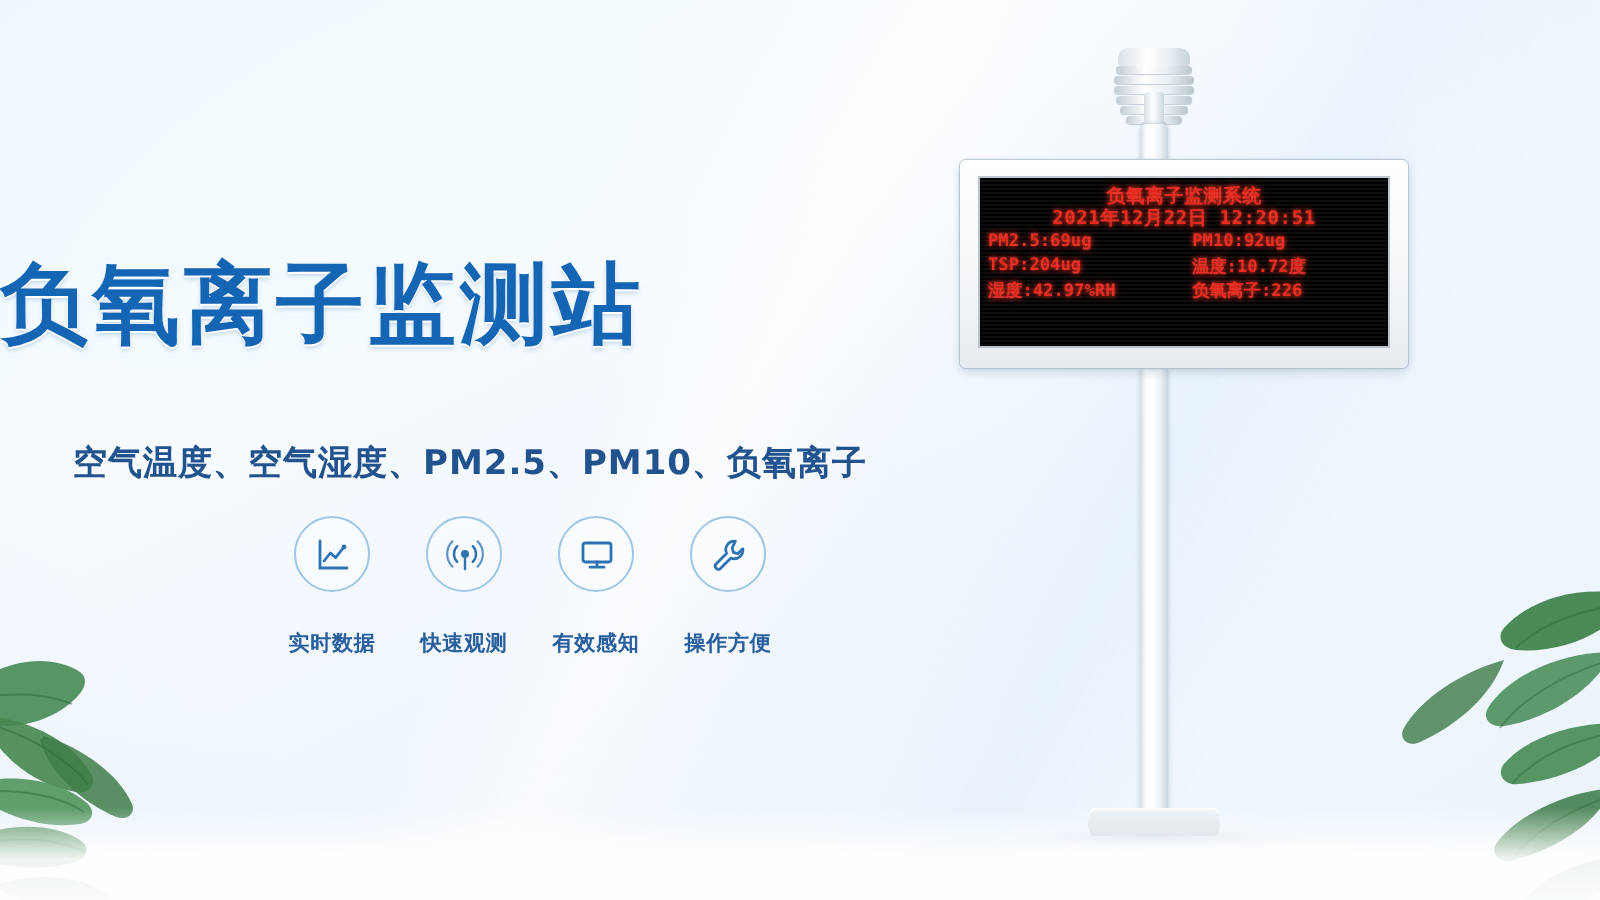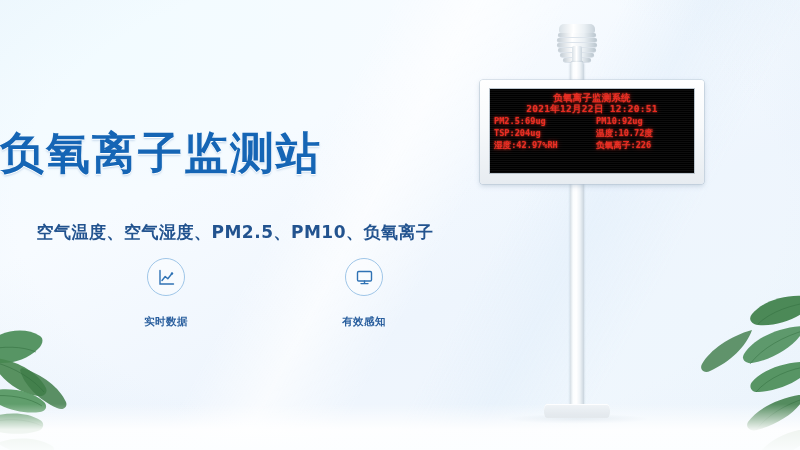--- a/index.html
+++ b/index.html
@@ -120,33 +120,56 @@
             <svg width="19" height="19" viewBox="0 0 19 19">
               <path d="M3 2.5v13.5h13.5" fill="none" stroke="#2f72b4" stroke-width="1.4" stroke-linecap="round"></path>
               <path d="M5 12.5l3.2-4 2.6 2.3L15 5.5" fill="none" stroke="#2f72b4" stroke-width="1.4" stroke-linecap="round" stroke-linejoin="round"></path>
               <circle cx="15" cy="5.5" r="1.2" fill="#2f72b4"></circle>
             </svg>
           </span>
         </div>
         <div class="flabel">实时数据</div>
       </div>
 
+      <div class="feat">
+        <div class="ring">
+          <span>
+            <svg width="19" height="19" viewBox="0 0 19 19">
+              <circle cx="9.5" cy="9" r="2" fill="#2f72b4"></circle>
+              <path d="M5.6 5.1a5.5 5.5 0 000 7.8M13.4 5.1a5.5 5.5 0 010 7.8" fill="none" stroke="#2f72b4" stroke-width="1.2" stroke-linecap="round"></path>
+              <path d="M3.2 2.7a8.9 8.9 0 000 12.6M15.8 2.7a8.9 8.9 0 010 12.6" fill="none" stroke="#2f72b4" stroke-width="1.1" stroke-linecap="round" opacity=".75"></path>
+              <path d="M9.5 11v5.5" fill="none" stroke="#2f72b4" stroke-width="1.2" stroke-linecap="round"></path>
+            </svg>
+          </span>
+        </div>
+        <div class="flabel">快速观测</div>
+      </div>
 
       <div class="feat">
         <div class="ring">
           <span>
             <svg width="19" height="19" viewBox="0 0 19 19">
               <rect x="2.5" y="3.5" width="14" height="9.5" rx="1.2" fill="none" stroke="#2f72b4" stroke-width="1.4"></rect>
               <path d="M9.5 13v2.3M6 15.6h7" fill="none" stroke="#2f72b4" stroke-width="1.4" stroke-linecap="round"></path>
             </svg>
           </span>
         </div>
         <div class="flabel">有效感知</div>
       </div>
 
+      <div class="feat">
+        <div class="ring">
+          <span>
+            <svg width="19" height="19" viewBox="0 0 19 19">
+              <path d="M12.7 2.6a4.3 4.3 0 00-4.4 6.1L3 14a1.6 1.6 0 002.2 2.3l5.3-5.3a4.3 4.3 0 005.9-4.6l-2.4 2.4-2.3-.6-.6-2.3z" fill="none" stroke="#2f72b4" stroke-width="1.4" stroke-linejoin="round"></path>
+            </svg>
+          </span>
+        </div>
+        <div class="flabel">操作方便</div>
+      </div>
 
     </div>
   </div>
 
   <div class="device">
 
     <div class="sensor">
       <div class="sh-cap"></div>
       <div class="sh-disc" style="left:4px;top:9px;width:38px;"></div>
       <div class="sh-disc" style="left:3px;top:14px;width:40px;"></div>

